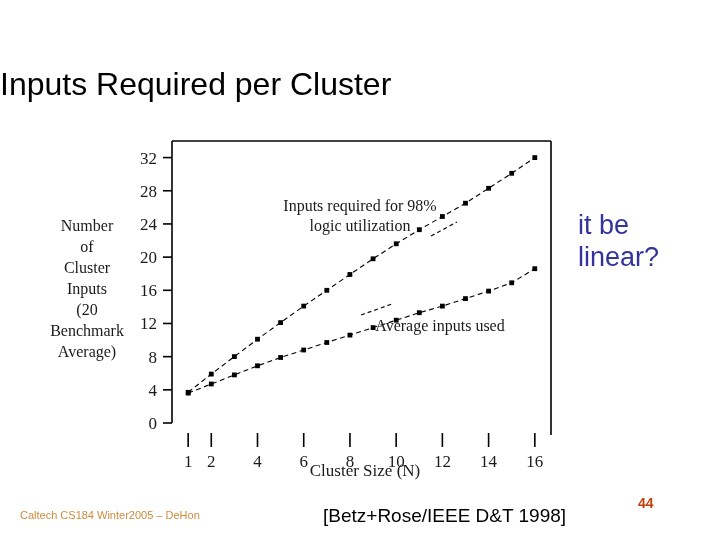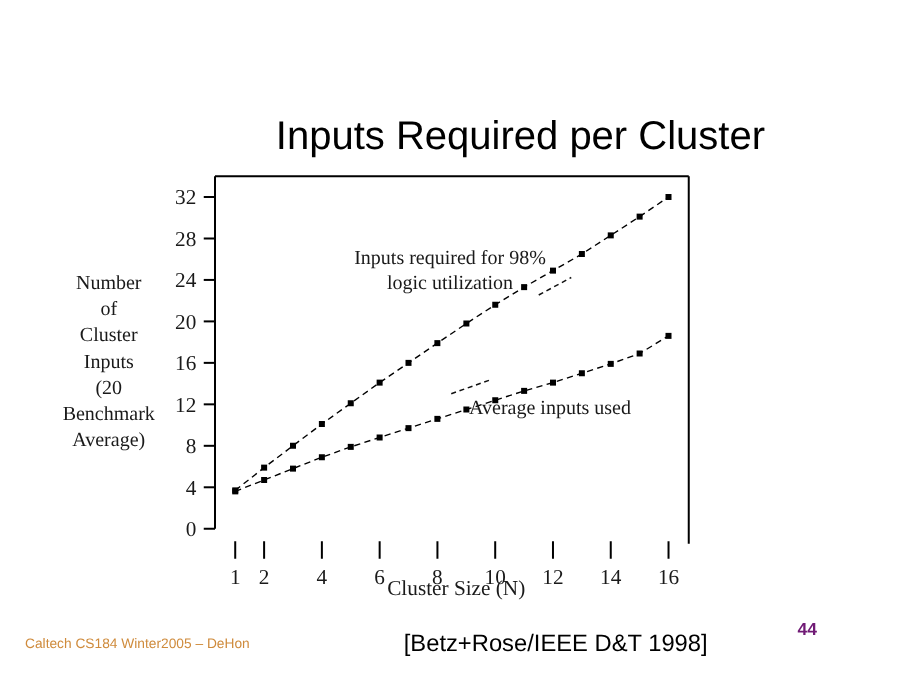--- a/index.html
+++ b/index.html
@@ -14,28 +14,27 @@
     overflow: hidden;
     font-family: "Liberation Sans", sans-serif;
   }
 
   
   #slide-title {
     position: absolute;
     left: 0;
     top: 66px;
     width: 612px;
-    text-align: right;
+    text-align: left;
     font-family: "Liberation Sans", sans-serif;
     font-size: 32px;
     font-weight: 400;
     color: #000000;
     letter-spacing: 0px;
     white-space: nowrap;
-    margin-top: 24px;
   }
 
   
   #figure {
     position: absolute;
     left: 20px;
     top: 135px;
     width: 560px;
     height: 355px;
   }
@@ -75,21 +74,21 @@
     color: #000000;
     white-space: nowrap;
   }
   #page-number {
     position: absolute;
     left: 638px;
     top: 495px;
     font-family: "Liberation Sans", sans-serif;
     font-size: 14px;
     font-weight: bold;
-    color: #701a75;
+    color: #c2410c;
   }
 
   
   .fig-serif {
     font-family: "Liberation Serif", "DejaVu Serif", serif;
     fill: #1a1a1a;
   }
 </style>
 </head>
 <body>
@@ -212,17 +211,19 @@
       <text class="fig-serif" x="420" y="196" font-size="16" text-anchor="middle">Average inputs used</text>
 
       <path d="M 341 180 L 372 169" stroke="#111" stroke-width="1.2" stroke-dasharray="4 3" fill="none"></path>
     </g>
 
     <text class="fig-serif" x="345" y="341" font-size="17" text-anchor="middle">Cluster Size (N)</text>
   </svg>
 </div>
 
 <div id="side-note">
+  <div>it be</div>
+  <div>linear?</div>
 </div>
 
 <div id="footer-left">Caltech CS184 Winter2005 – DeHon</div>
 <div id="footer-center">[Betz+Rose/IEEE D&amp;T 1998]</div>
 <div id="page-number">44</div>
 
 </body></html>

